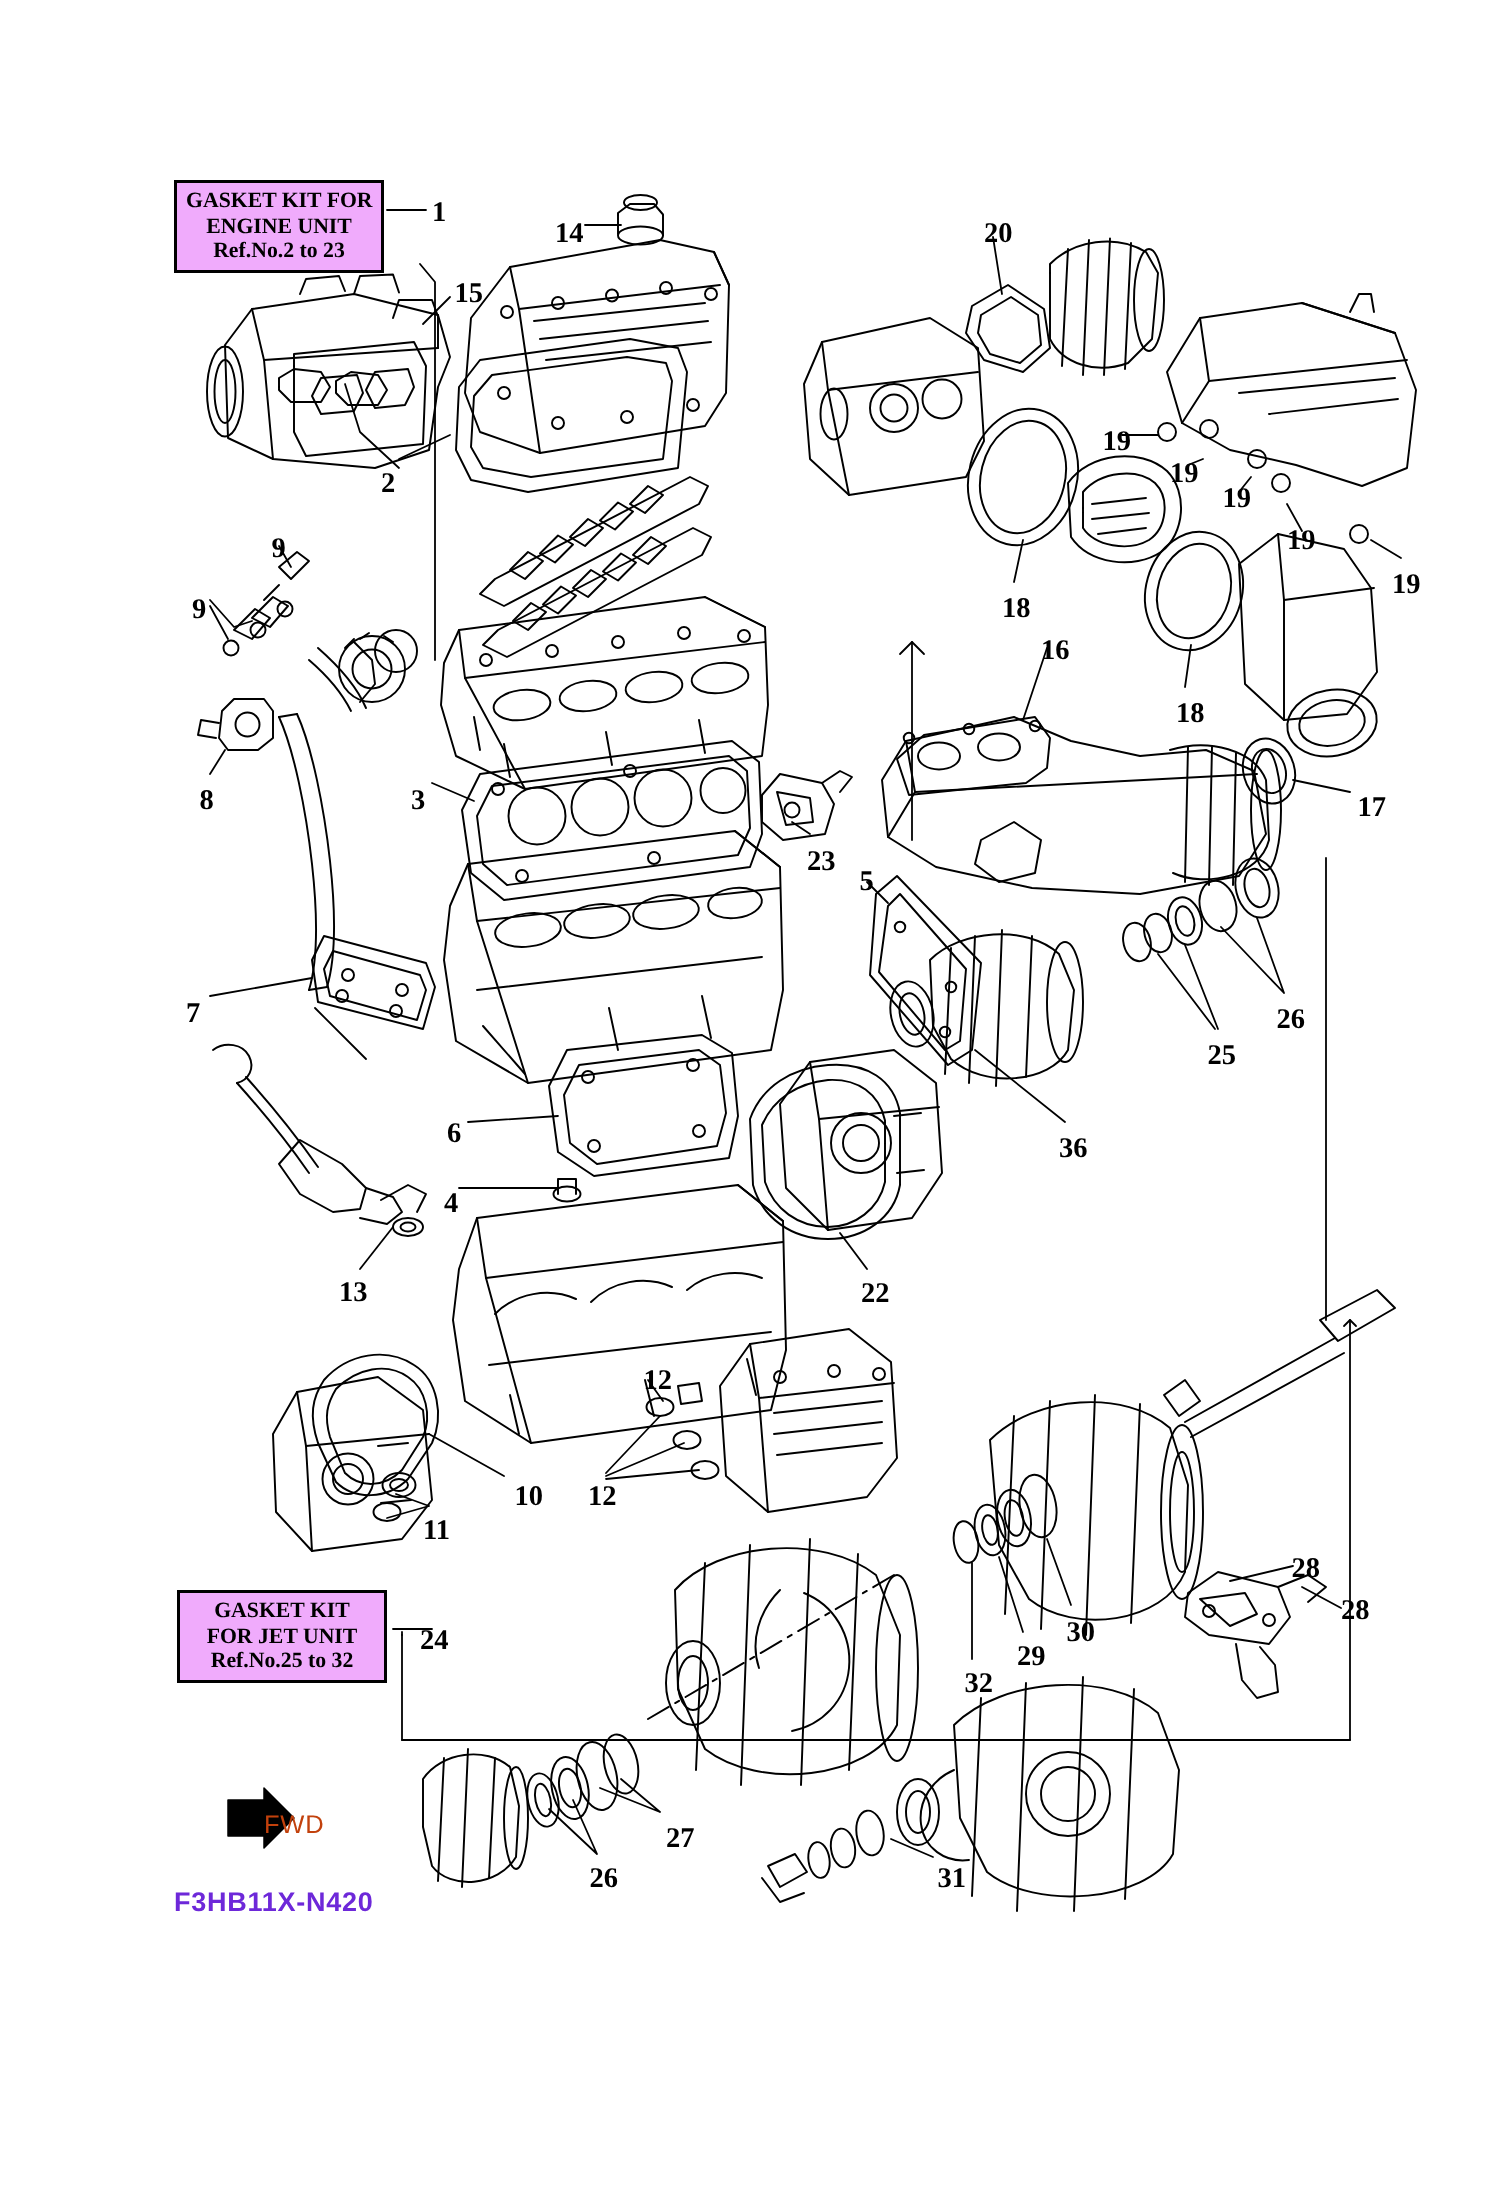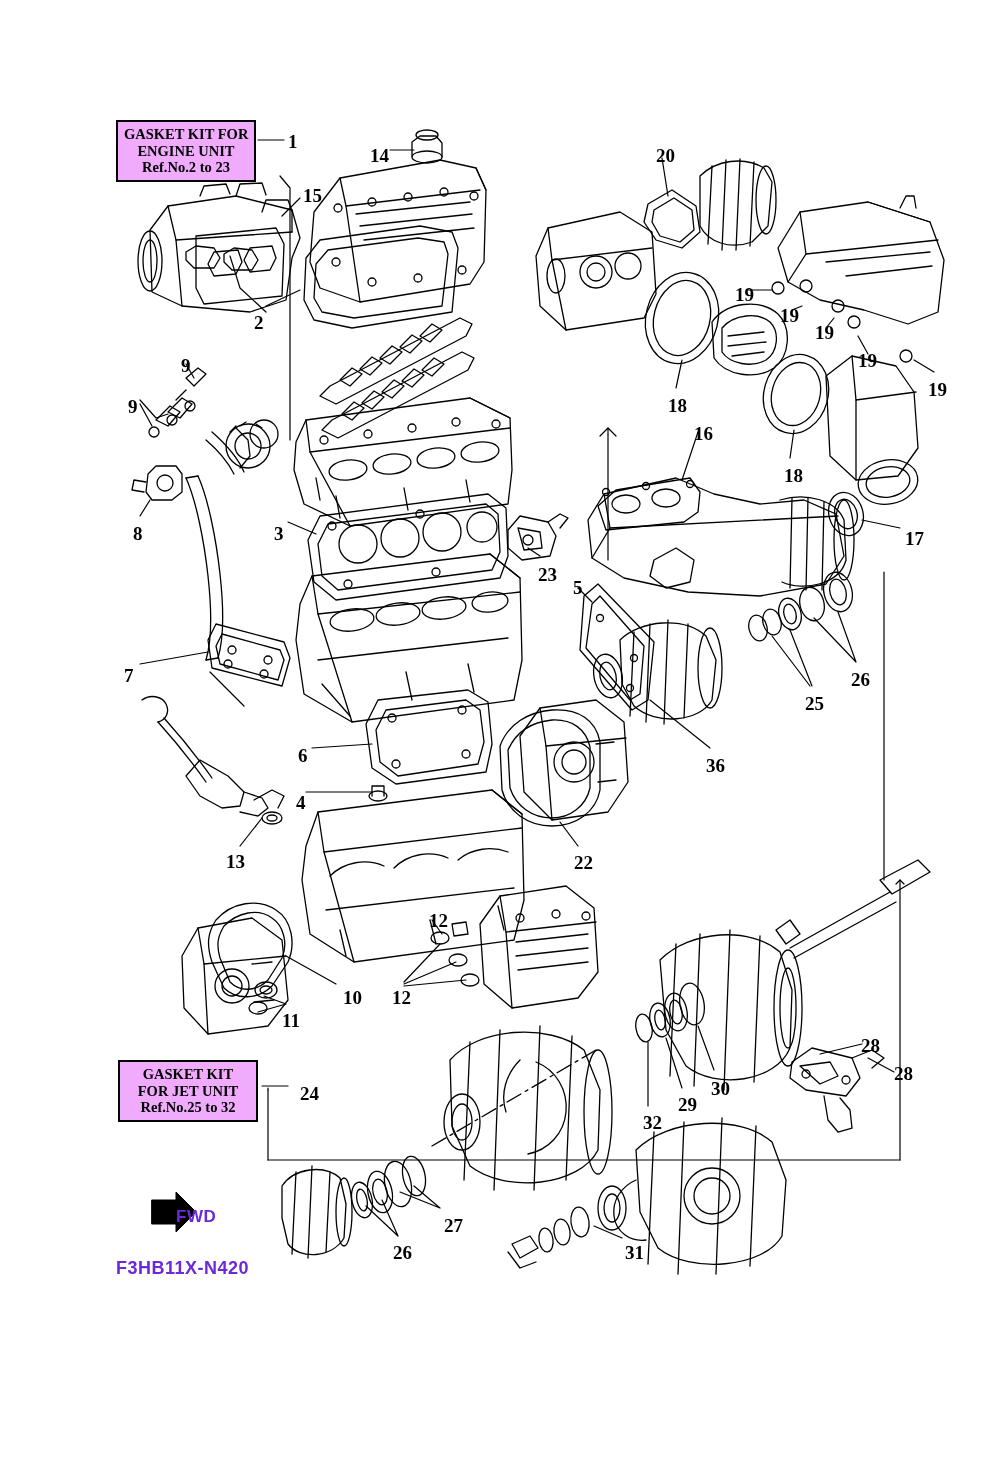--- a/index.html
+++ b/index.html
@@ -68,24 +68,24 @@
     left: 148px;
     top: 1196px;
     width: 86px;
     height: 46px;
   }
   #fwd-marker .fwd-label {
     position: absolute;
     left: 28px;
     top: 11px;
     font-family: "Liberation Sans", sans-serif;
-    font-weight: bold;
+    font-weight: normal;
     font-size: 17px;
     letter-spacing: 0.5px;
-    color: #6d28d9;
+    color: #c2410c;
   }
   #drawing-number {
     position: absolute;
     left: 116px;
     top: 1258px;
     font-family: "Liberation Sans", sans-serif;
     font-weight: bold;
     font-size: 18px;
     letter-spacing: 0.5px;
     color: #6d28d9;
@@ -593,20 +593,20 @@
       <div class="callout" style="left: 296px; top: 793px;">4</div>
       <div class="callout" style="left: 226px; top: 852px;">13</div>
       <div class="callout" style="left: 574px; top: 853px;">22</div>
       <div class="callout" style="left: 429px; top: 911px;">12</div>
       <div class="callout" style="left: 392px; top: 988px;">12</div>
       <div class="callout" style="left: 343px; top: 988px;">10</div>
       <div class="callout" style="left: 282px; top: 1011px;">11</div>
       <div class="callout" style="left: 861px; top: 1036px;">28</div>
       <div class="callout" style="left: 894px; top: 1064px;">28</div>
       <div class="callout" style="left: 711px; top: 1079px;">30</div>
-      <div class="callout" style="left: 300px; top: 1084px;">24</div>
+      <div class="callout" style="left: 280px; top: 1084px;">24</div>
       <div class="callout" style="left: 678px; top: 1095px;">29</div>
       <div class="callout" style="left: 643px; top: 1113px;">32</div>
       <div class="callout" style="left: 444px; top: 1216px; text-align: right;">27</div>
       <div class="callout" style="left: 393px; top: 1243px;">26</div>
       <div class="callout" style="left: 625px; top: 1243px;">31</div>
     </div>
 </div>
 
 </body></html>

